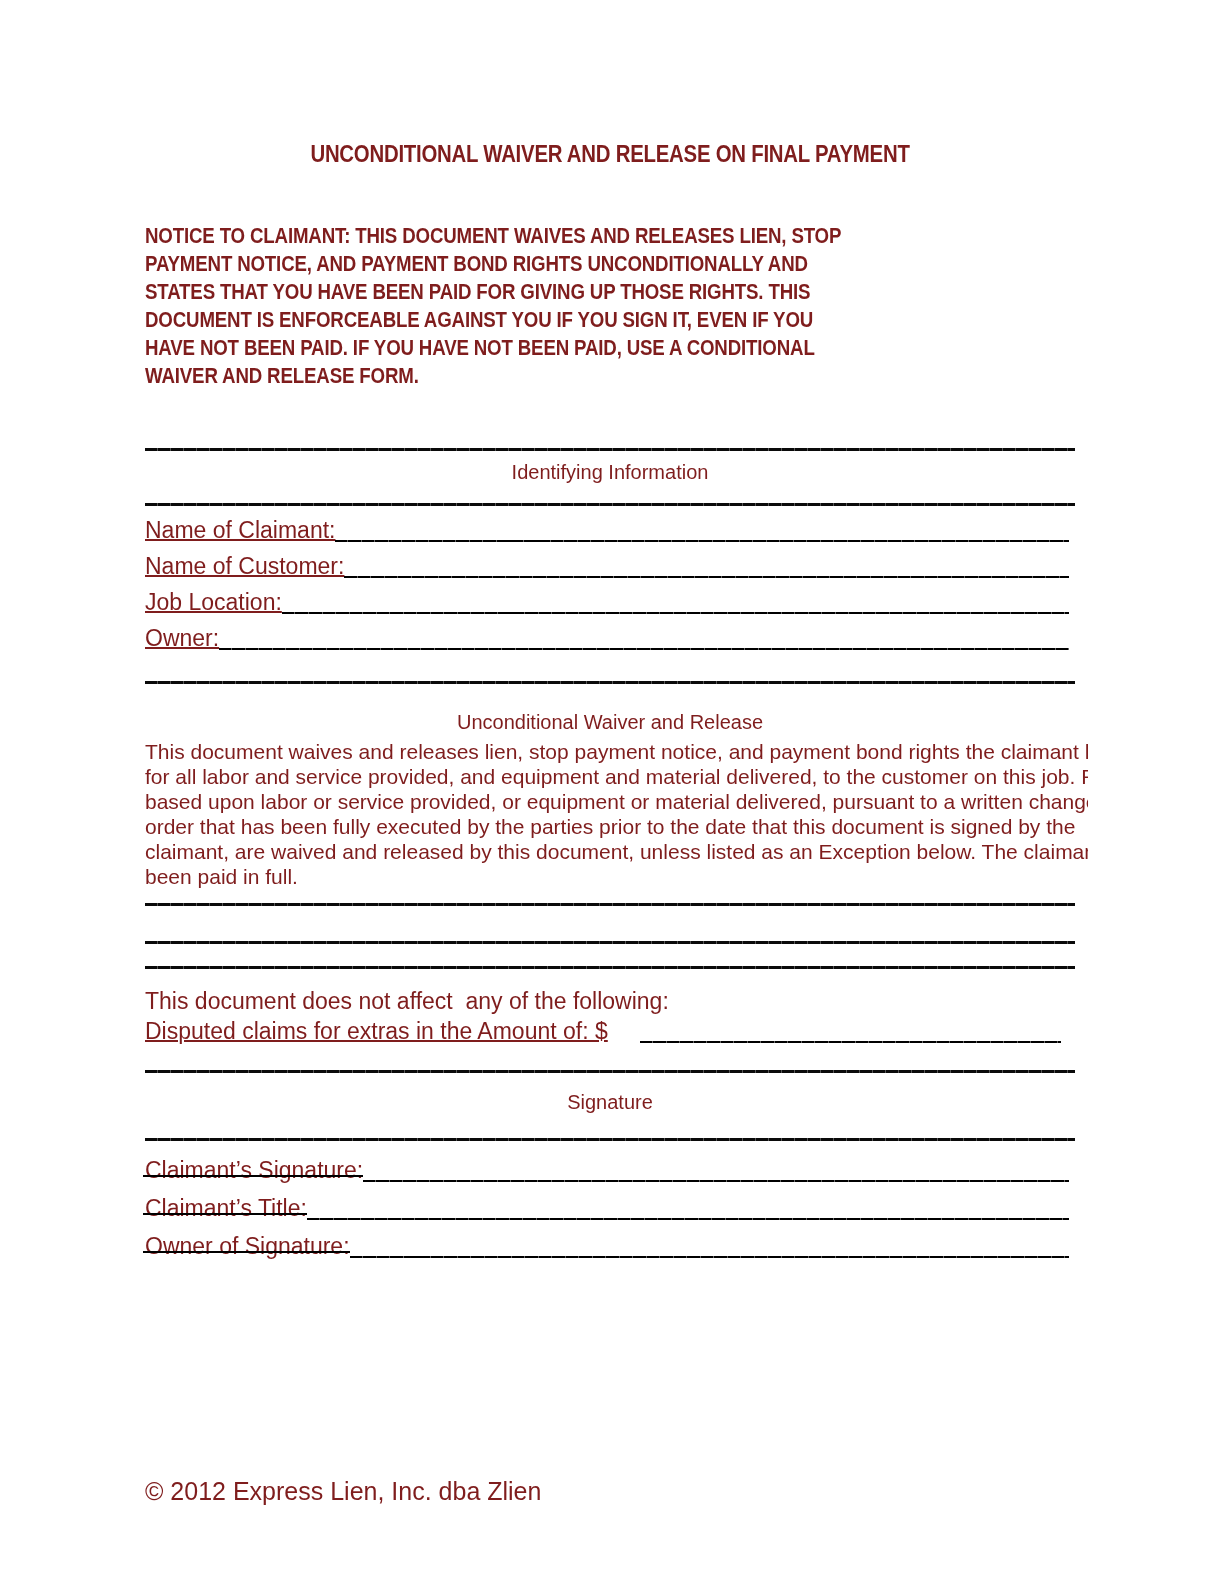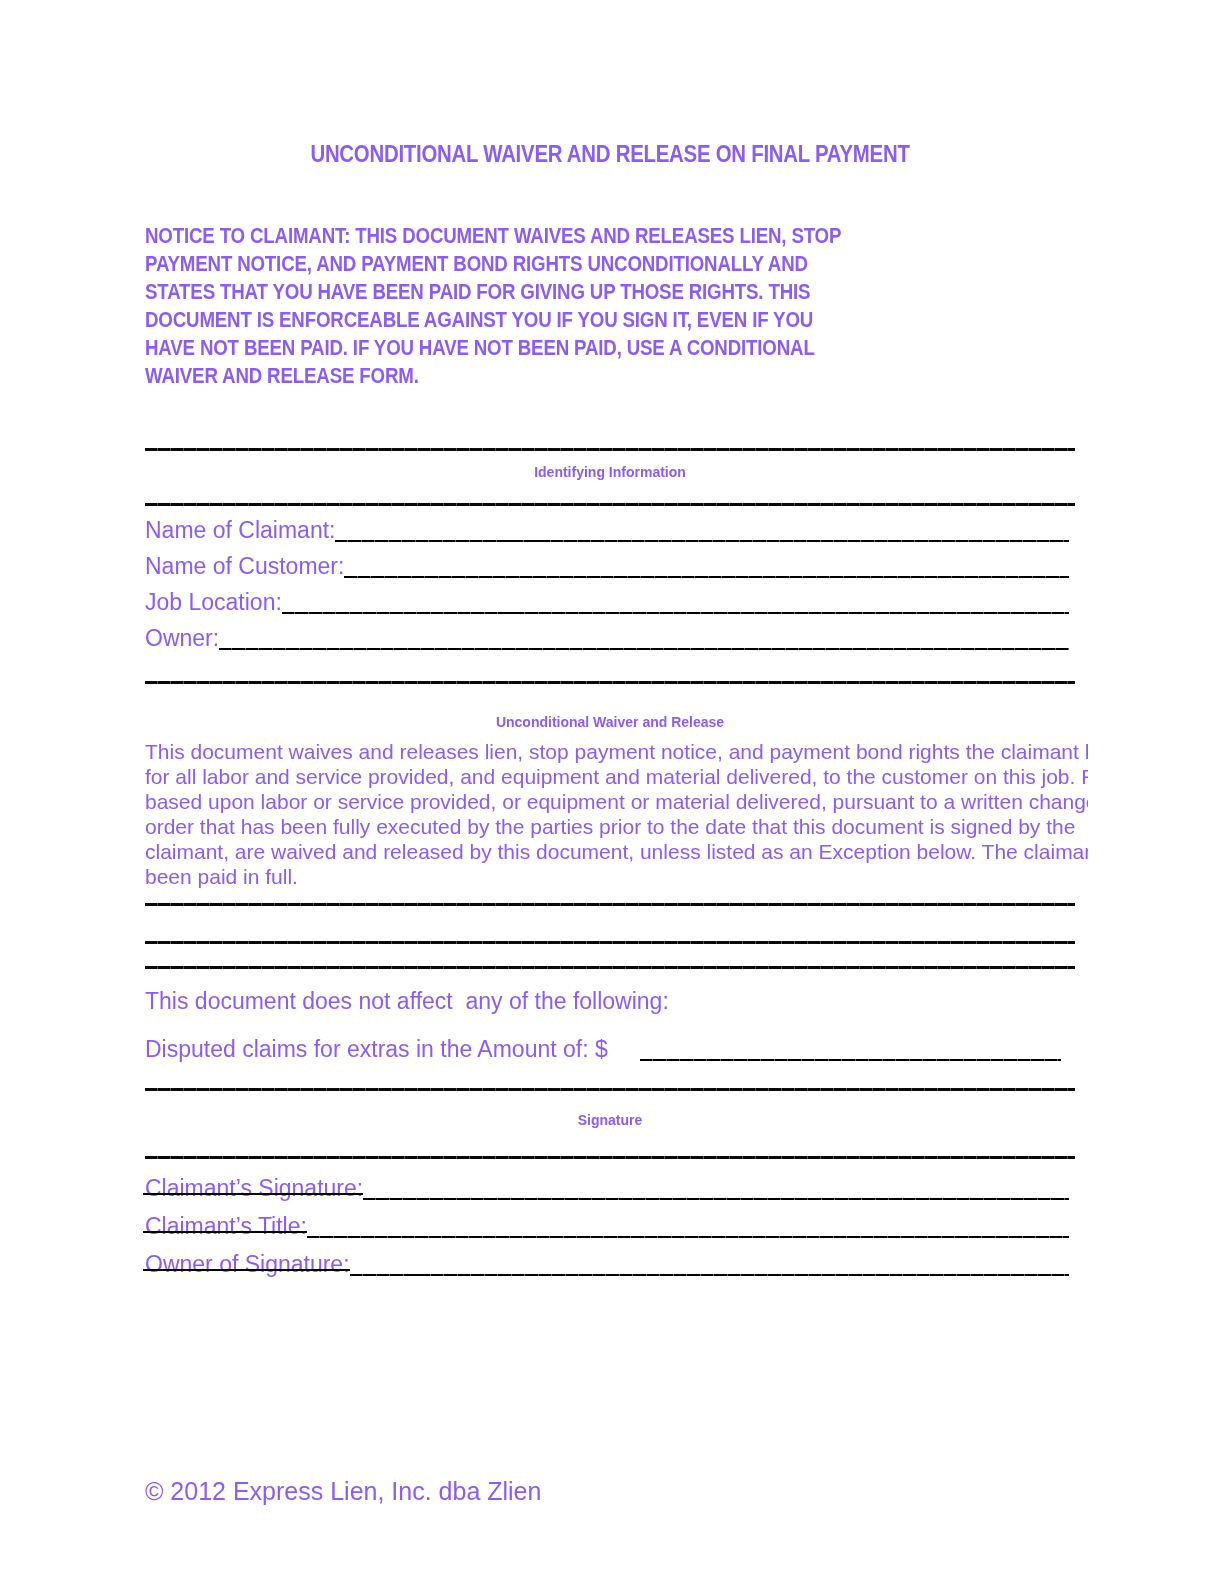--- a/index.html
+++ b/index.html
@@ -5,21 +5,21 @@
   html, body {
     margin: 0;
     padding: 0;
     background: #ffffff;
   }
   .page {
     position: relative;
     width: 1088px;
     height: 1584px;
     background: #ffffff;
-    color: #8b5cf6;
+    color: #7f1d1d;
     font-family: "Liberation Sans", sans-serif;
     overflow: hidden;
   }
   .content {
     position: absolute;
     left: 145px;
     top: 0;
     width: 930px;
   }
   .doc-title {
@@ -49,22 +49,22 @@
   }
   .rule-a { margin-top: 58px; }
   .rule-b { margin-top: 18px; }
   .rule-c { margin-top: 28px; }
   .rule-d { margin-top: 14px; }
   .rule-e { margin-top: 35px; }
   .rule-f { margin-top: 22px; }
   .rule-g { margin-top: 24px; }
   .rule-h { margin-top: 23px; }
   .section-heading {
-    font-size: 14px;
-    font-weight: bold;
+    font-size: 20px;
+    font-weight: normal;
     line-height: 25px;
     text-align: center;
     white-space: pre;
   }
   .h-ident { margin-top: 9px; }
   .h-waiver { margin-top: 26px; }
   .h-exc { margin-top: 7px; }
   .h-sig { margin-top: 17px; }
   .body-par {
     margin-top: 4px;
@@ -79,20 +79,21 @@
     font-size: 23px;
     line-height: 30px;
     white-space: pre;
   }
   .fr-first { margin-top: 9px; }
   .fr-next { margin-top: 6px; }
   .sig-first { margin-top: 14px; }
   .sig-next { margin-top: 8px; }
   .field-label {
     flex: 0 0 auto;
+    text-decoration: underline;
     text-decoration-thickness: 2px;
     text-underline-offset: 1px;
   }
   .field-line {
     flex: 1 1 auto;
     position: relative;
     margin-right: 6px;
   }
   .field-line::after {
     content: "";
@@ -115,21 +116,21 @@
     top: 20px;
     height: 2px;
     background: #000;
   }
   .exc-intro {
     margin-top: 17px;
     font-size: 23px;
     line-height: 30px;
     white-space: pre;
   }
-  .exc-row { margin-top: 18px; gap: 32px; }
+  .exc-row { margin-top: 0; gap: 32px; }
   .exc-row .field-line { margin-right: 14px; }
   .copyright {
     position: absolute;
     left: 145px;
     top: 1479px;
     font-size: 25px;
     line-height: 24px;
     white-space: pre;
   }
 </style>

